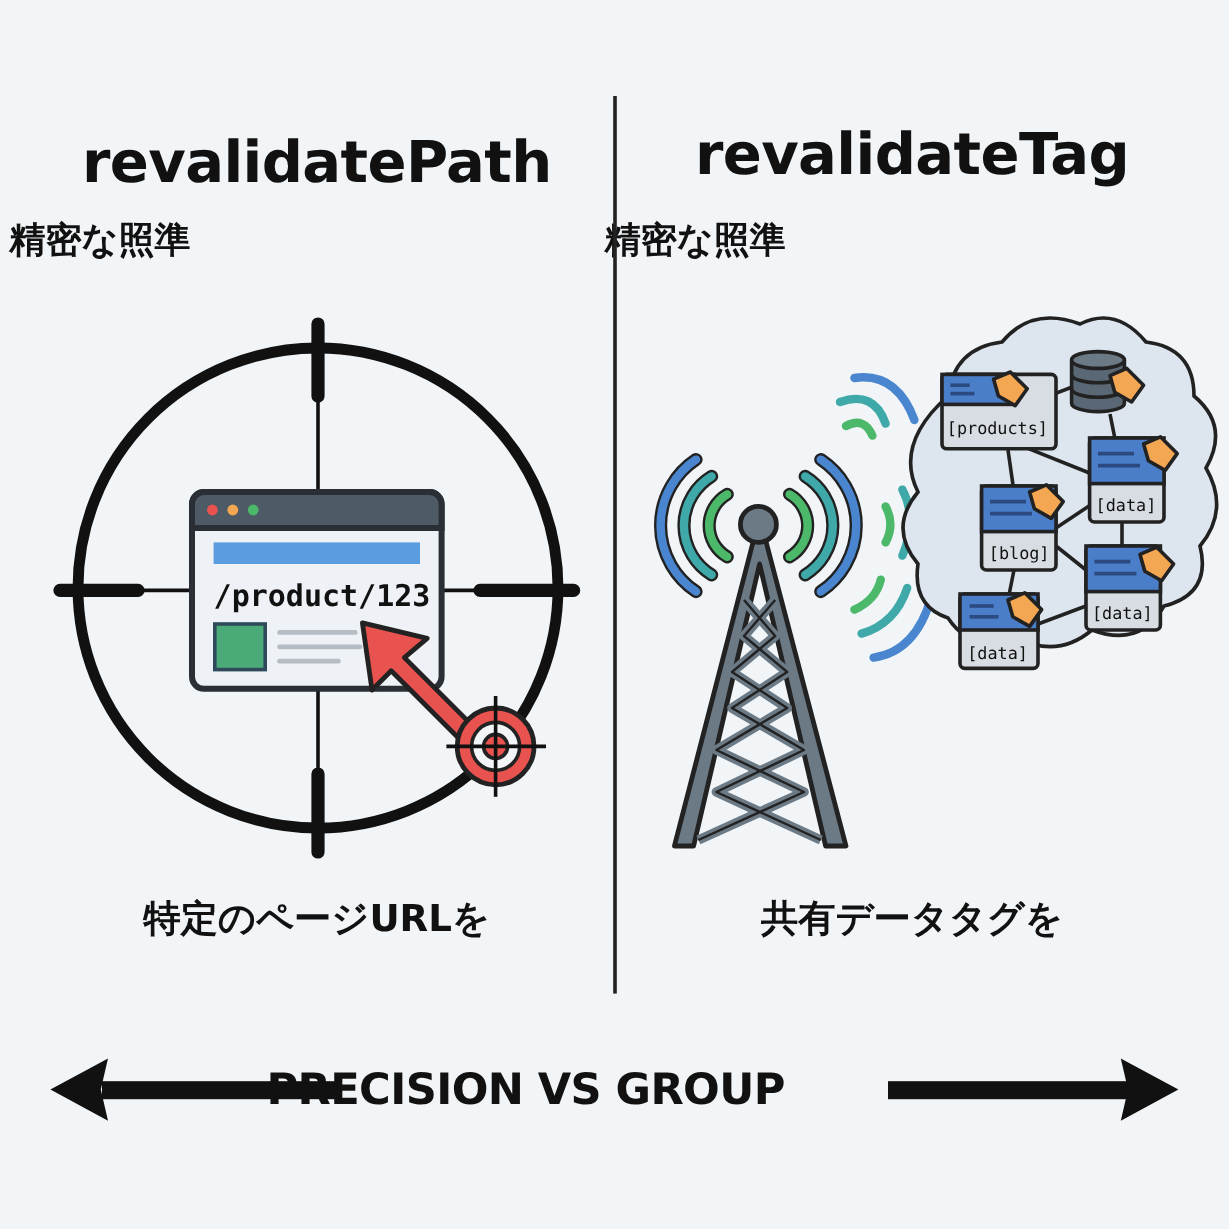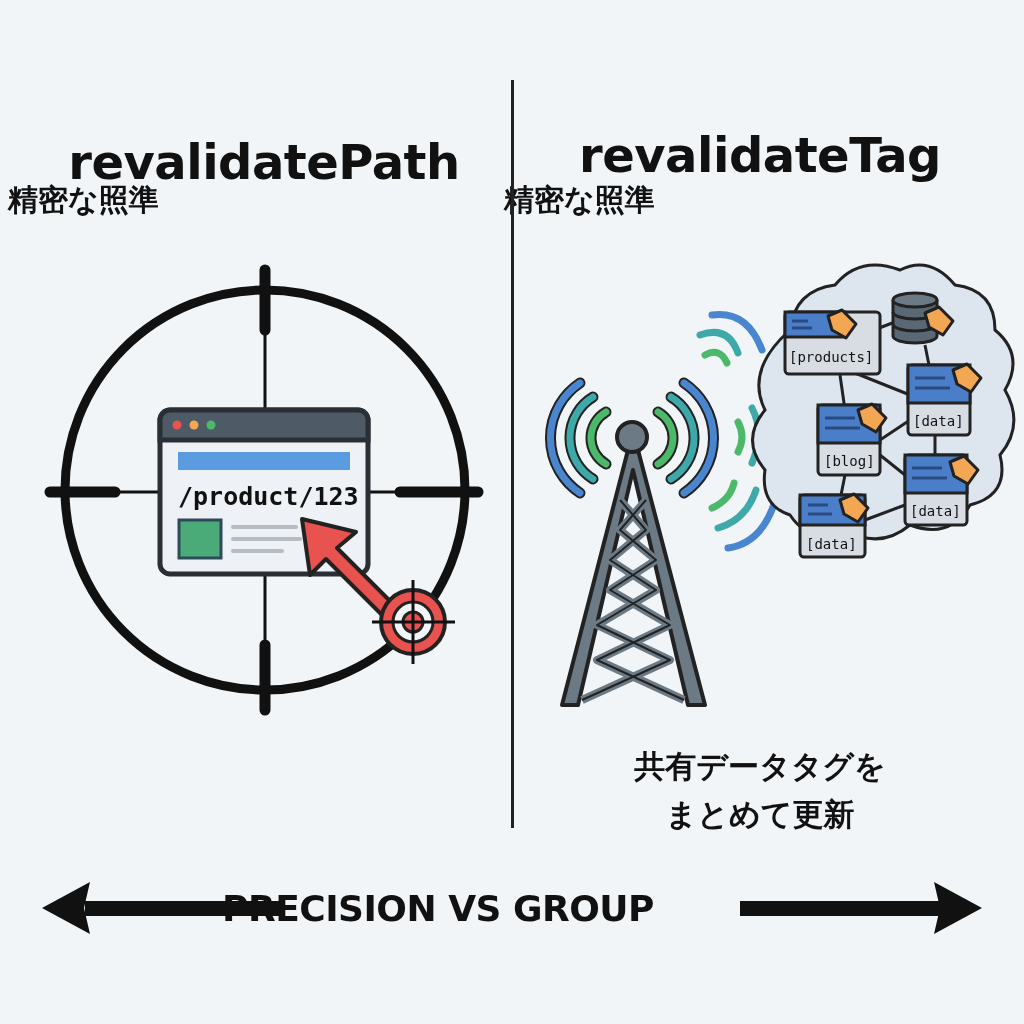--- a/index.html
+++ b/index.html
@@ -1,17 +1,17 @@
 <!DOCTYPE html>
 <html><head>
 <meta charset="utf-8">
 <style>
   html,body{margin:0;padding:0;}
   body{width:1024px;height:1024px;background:#f1f5f7;position:relative;overflow:hidden;font-family:"DejaVu Sans","Liberation Sans",sans-serif;color:#111;}
-  .title{position:absolute;font-weight:bold;font-size:48px;letter-spacing:-0.5px;text-align:center;width:512px;margin-top:26px;}
+  .title{position:absolute;font-weight:bold;font-size:48px;letter-spacing:-0.5px;text-align:center;width:512px;}
   .subtitle{position:absolute;font-weight:bold;font-size:30px;width:512px;}
   .caption{position:absolute;font-weight:bold;font-size:31px;text-align:center;width:512px;line-height:48px;}
   .divider{position:absolute;left:511px;top:80px;width:3px;height:748px;background:#222;}
   svg{position:absolute;left:0;top:0;}
   .bottom-label{position:absolute;top:888px;left:0;width:876px;text-align:center;font-weight:bold;font-size:36px;letter-spacing:-0.5px;}
 </style>
 </head>
 <body>
 
 <div class="title" style="left:8px;top:108px;">revalidatePath</div>
@@ -174,19 +174,19 @@
 
   <g fill="#111">
     <rect x="85" y="901" width="200" height="15"></rect>
     <polygon points="42,908 90,882 84,908 90,934"></polygon>
     <rect x="740" y="901" width="200" height="15"></rect>
     <polygon points="982,908 934,882 940,908 934,934"></polygon>
   </g>
 </svg>
 
 <div class="caption" style="left:8px;top:742px;">
+  <div>特定のページURLを</div>
 </div>
 <div class="caption" style="left:504px;top:742px;">
   <div>共有データタグを</div>
-  <div>まとめて更新</div>
 </div>
 
 <div class="bottom-label">PRECISION VS GROUP</div>
 
 </body></html>

